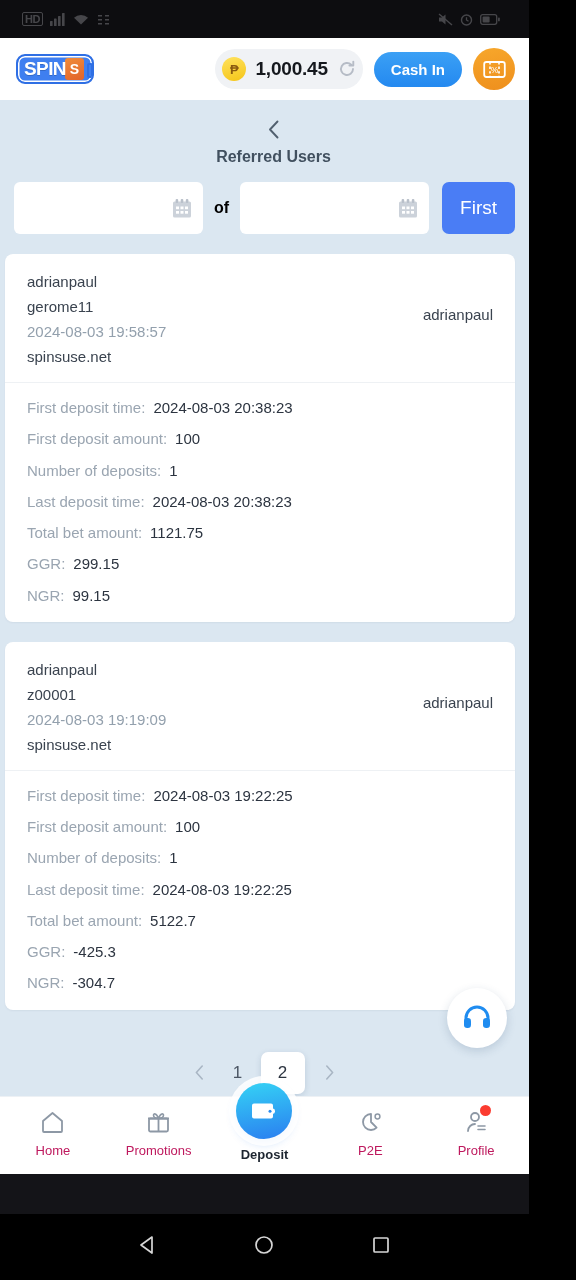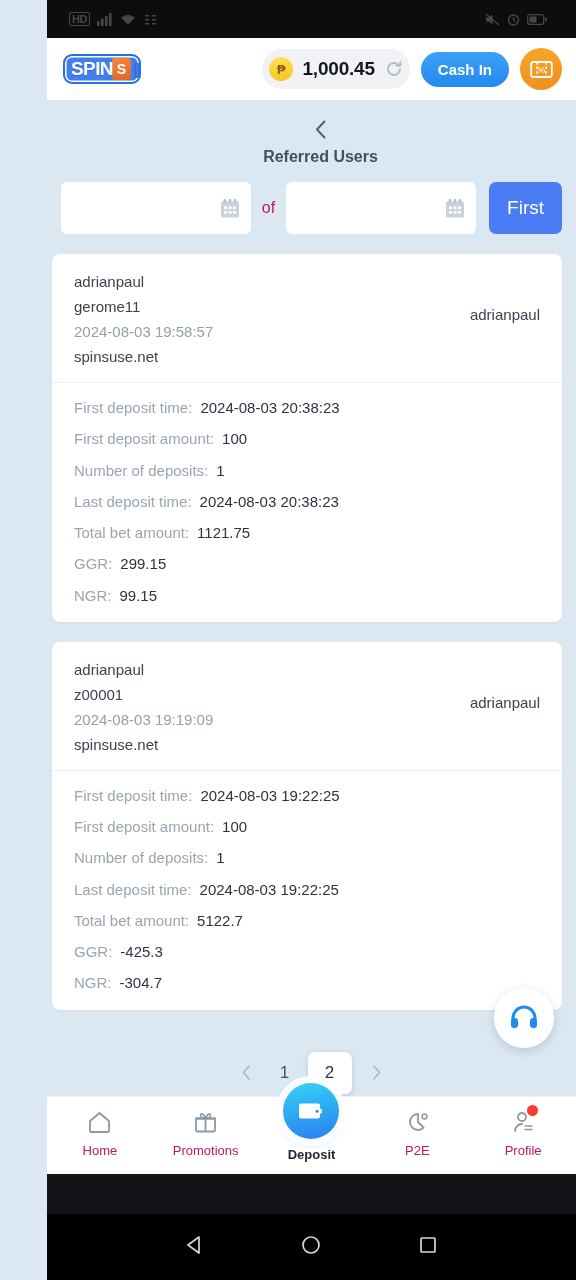--- a/index.html
+++ b/index.html
@@ -2,21 +2,21 @@
 <html><head>
 <meta charset="utf-8">
 <style>
   * { margin:0; padding:0; box-sizing:border-box; }
   html, body { width:576px; height:1280px; }
   body {
     font-family:"Liberation Sans", sans-serif;
     background:#000;
     overflow:hidden;
   }
-  .phone { width:576px; height:1280px; display:flex; flex-direction:column; background:#dbe7f1;padding-left:47px; }
+  .phone { width:529px; height:1280px; display:flex; flex-direction:column; background:#dbe7f1; }
 
   
   .statusbar {
     height:38px; background:#0d0d10; flex:0 0 38px;
     display:flex; align-items:center; justify-content:space-between;
     padding:0 22px;
   }
   .sb-group { display:flex; align-items:center; gap:7px; opacity:.30; }
   .sb-ico { display:block; fill:#c9c9cf; }
   .sb-hd {
@@ -87,21 +87,21 @@
   .crumb { display:flex; align-items:center; gap:9px; padding:20px 0 0 18px;flex-direction:column; }
   .crumb-title { font-size:16px; font-weight:700; color:#41505f; }
 
   .searchrow { display:flex; align-items:center; gap:0; padding:16px 14px 0 14px; }
   .date-field {
     flex:1 1 auto; height:52px; background:#fff; border:none; border-radius:6px;
     display:flex; align-items:center; justify-content:flex-end; padding-right:10px;
     cursor:pointer;
   }
   .date-field:first-of-type { max-width:200px; }
-  .of-sep { font-size:16px; color:#be185d; padding:0 11px; }
+  .of-sep { font-size:16px; color:#000000; padding:0 11px;font-weight:bold; }
   .search-btn {
     margin-left:13px; background:#4a7df5; color:#fff;
     font-size:19px; font-weight:500; border:none; border-radius:7px;
     height:52px; padding:0 18px; cursor:pointer;
   }
 
   .card {
     margin:20px 14px 0 5px; background:#fff; border-radius:8px;
     box-shadow:0 1px 2px rgba(30,50,80,.06);
   }

